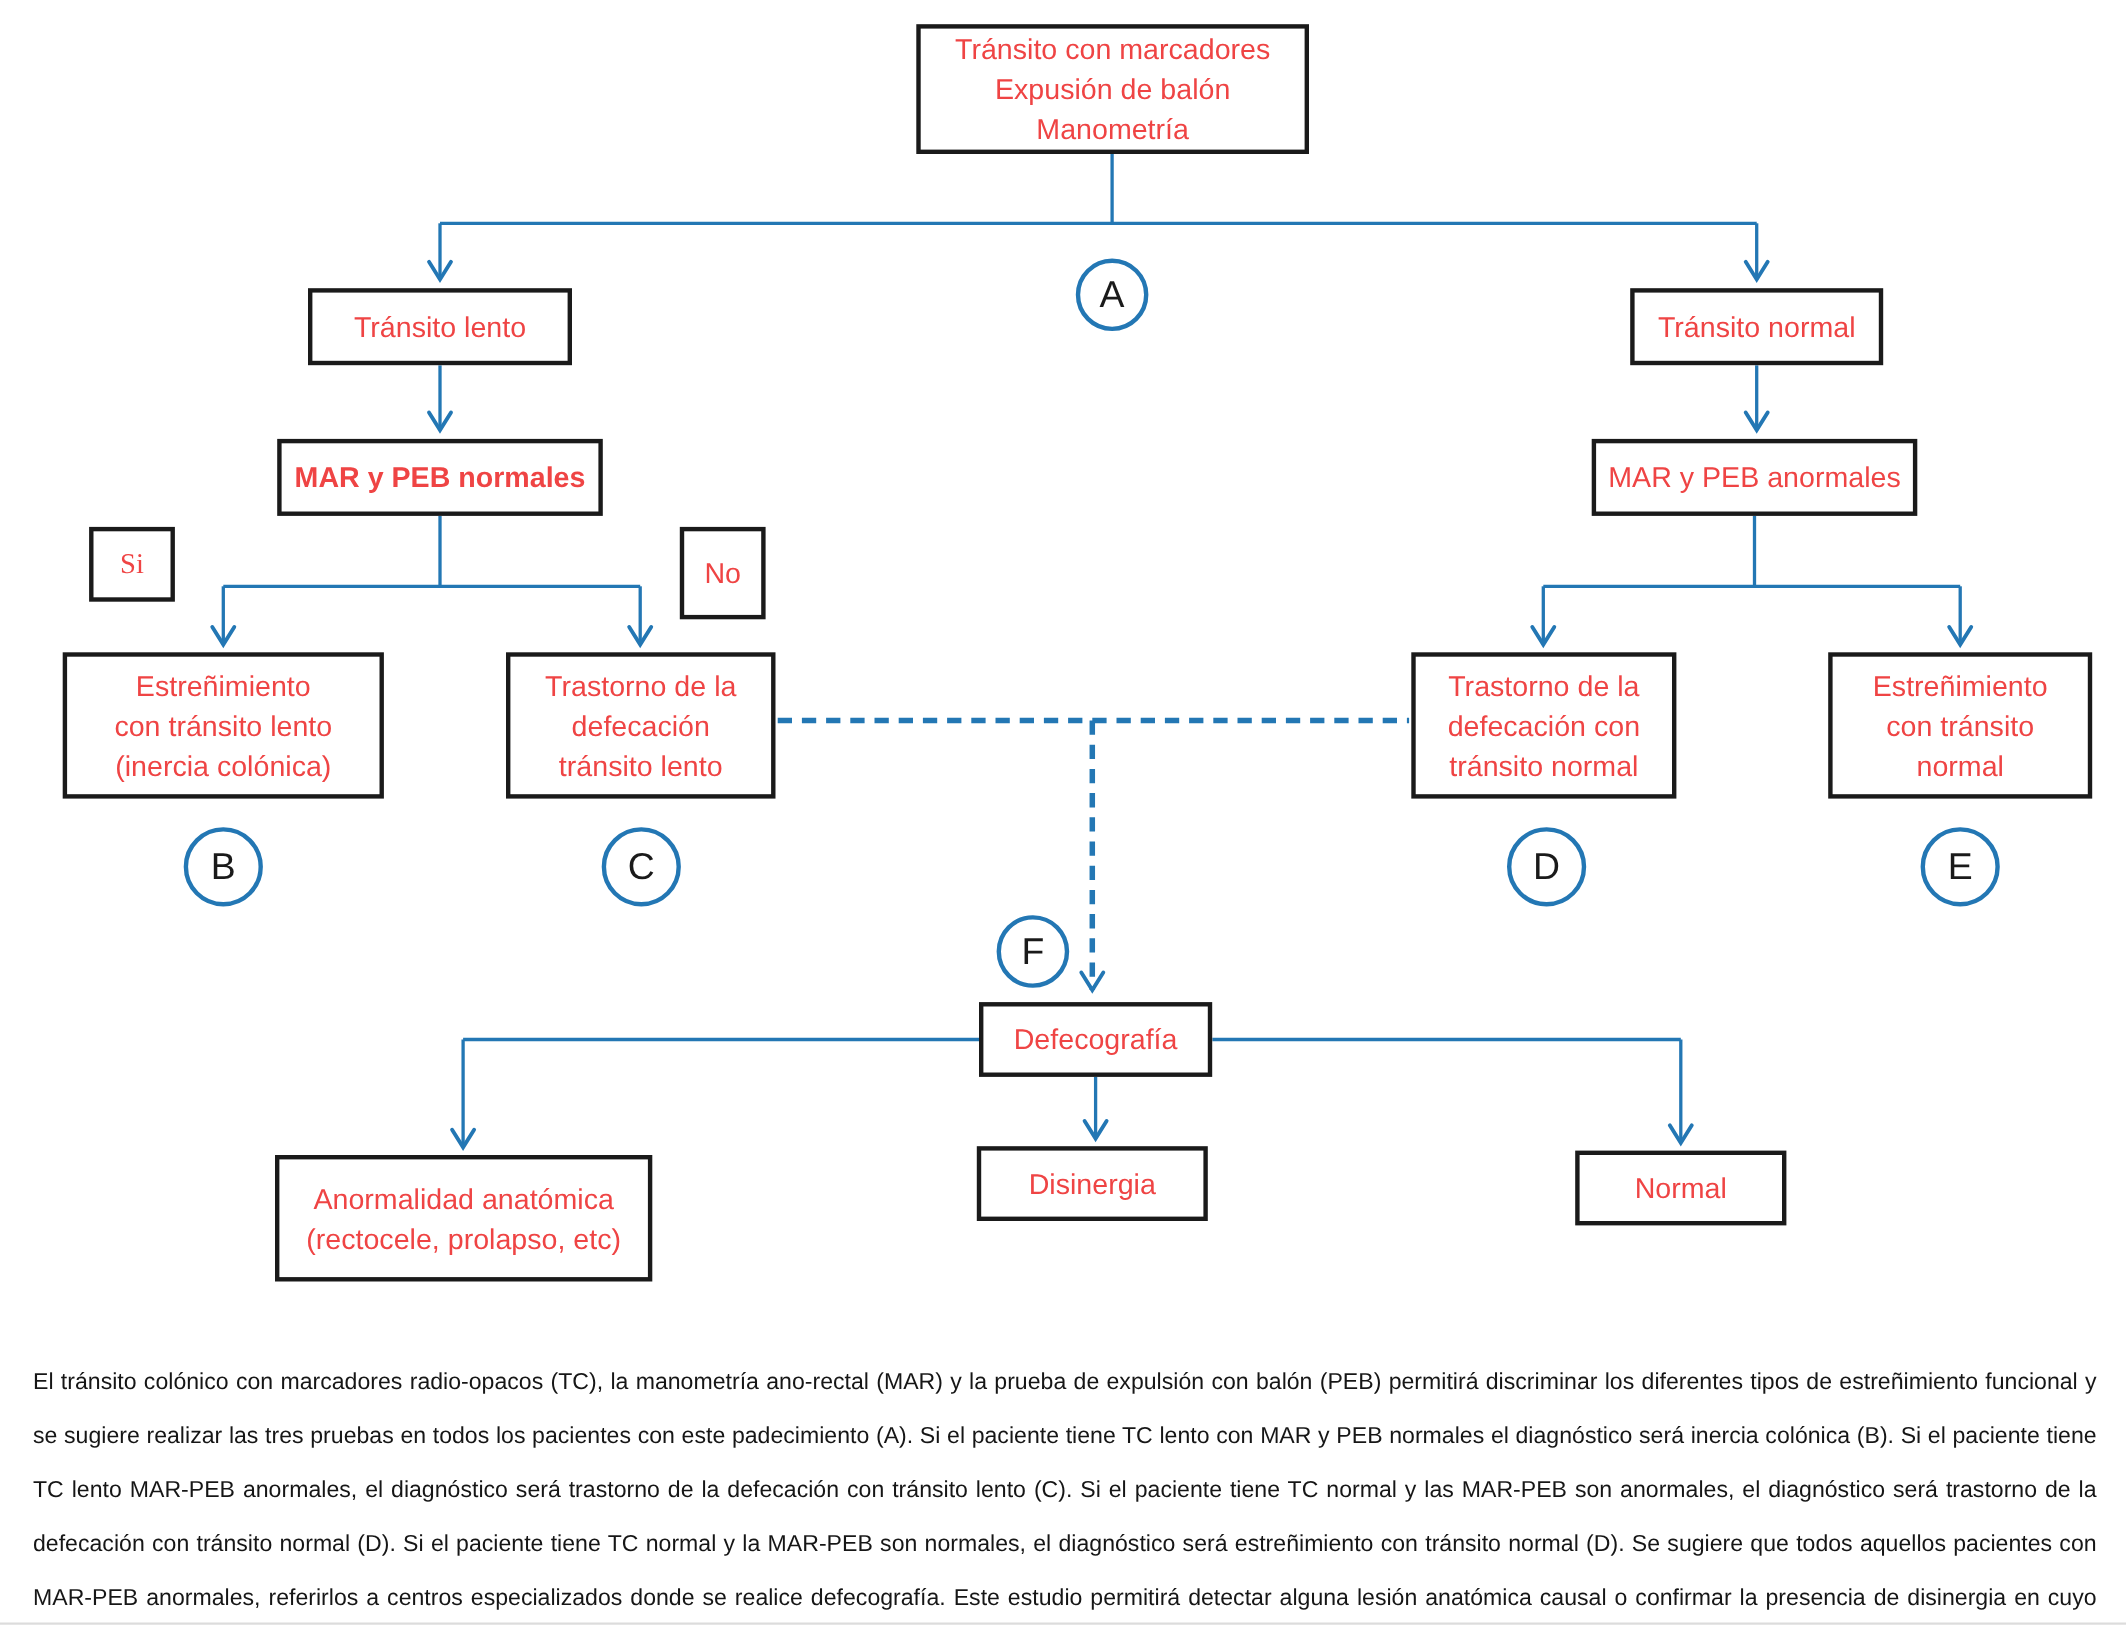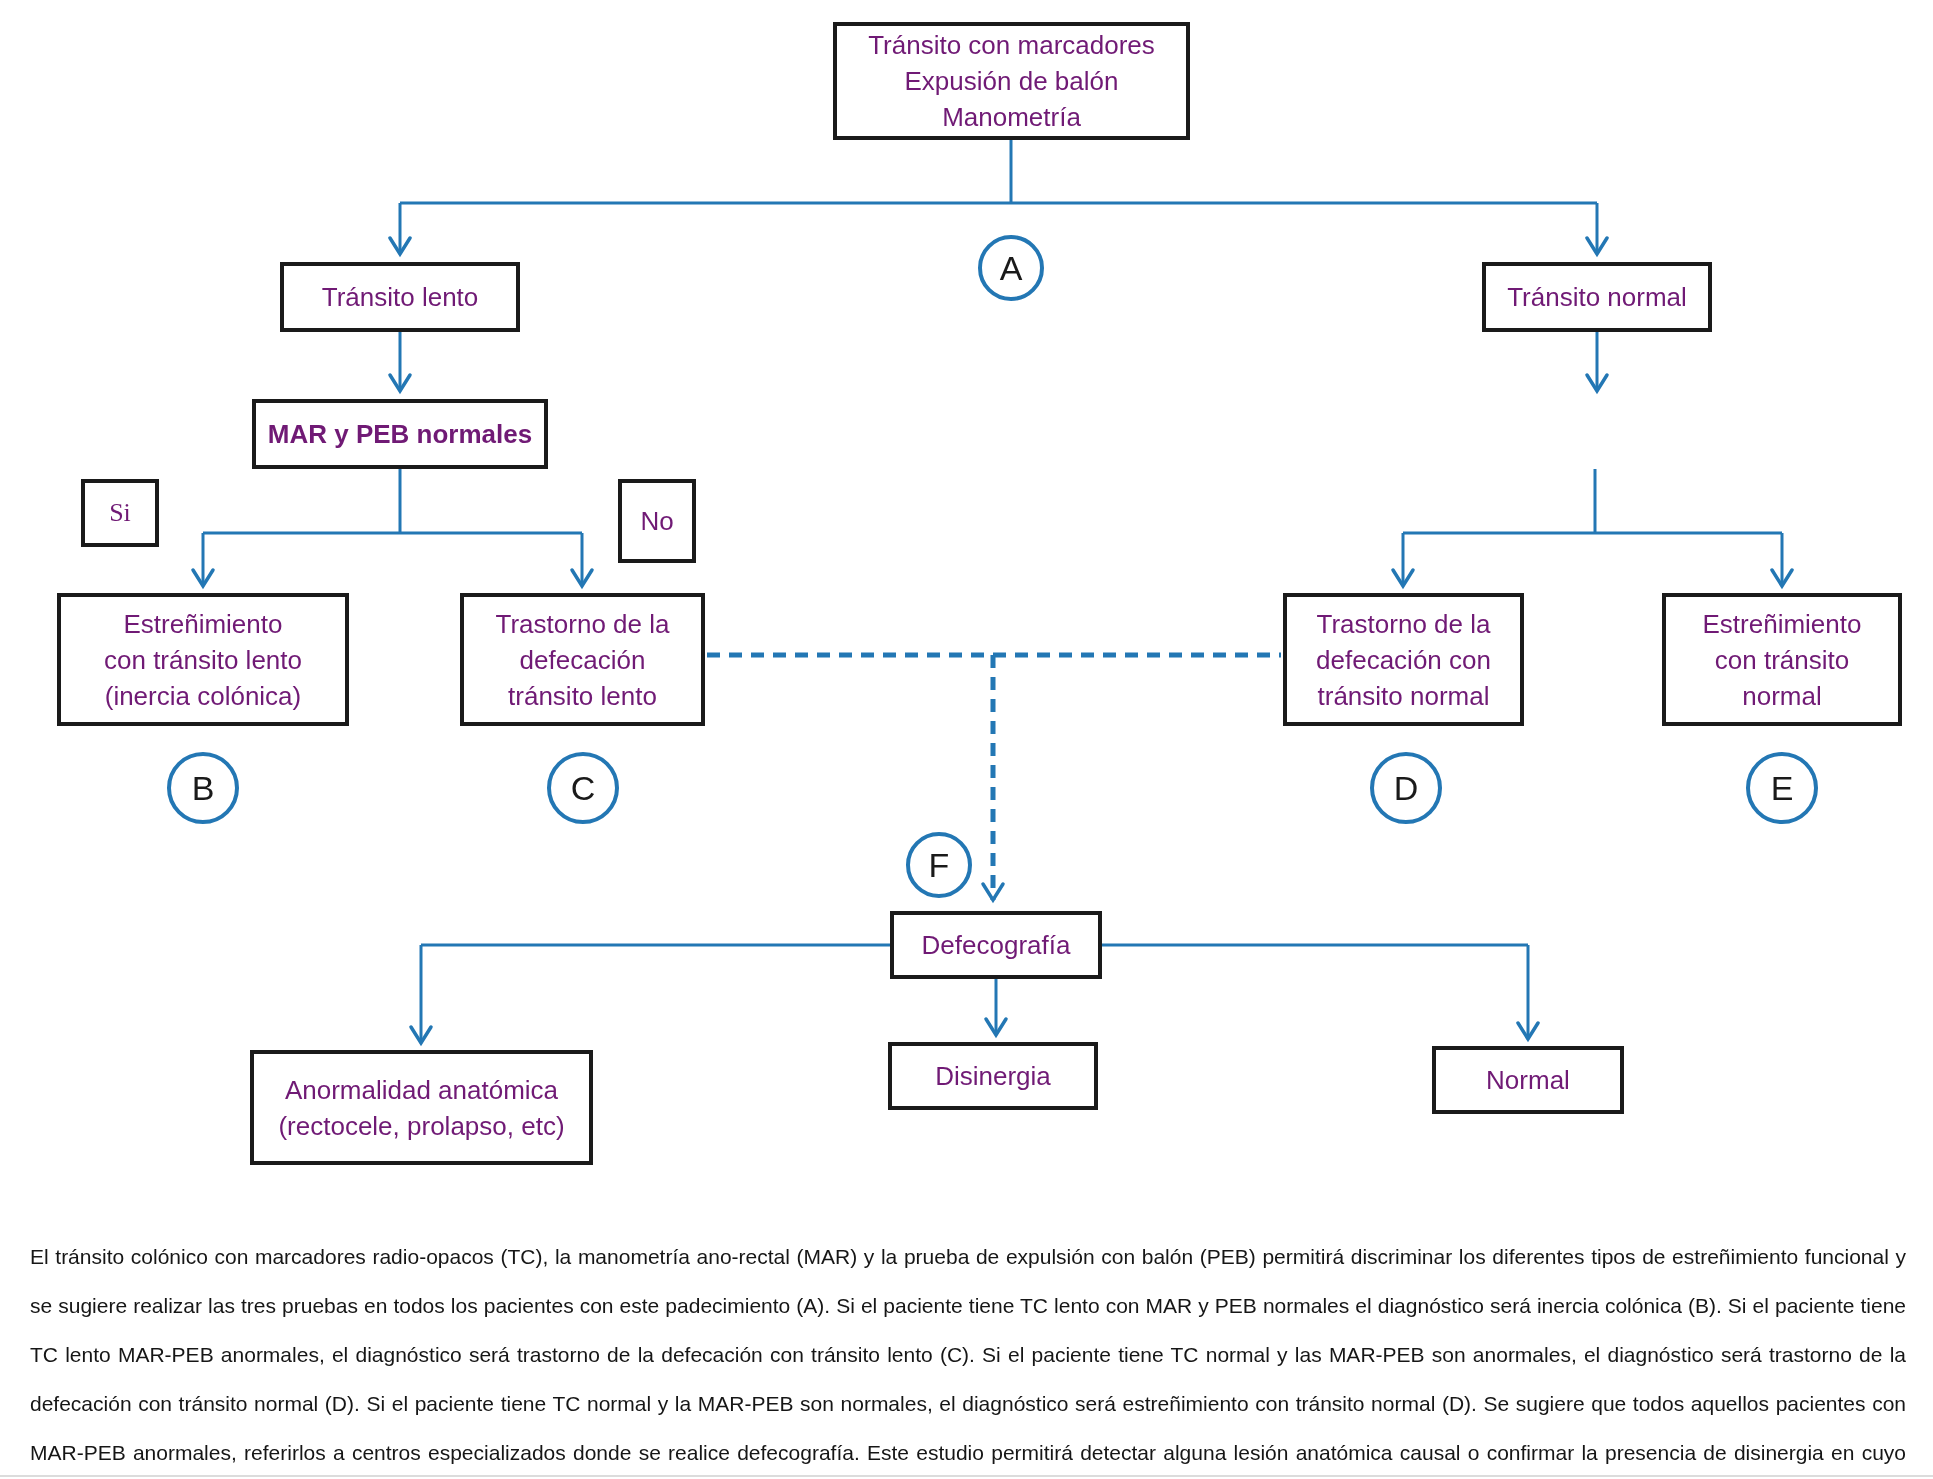--- a/index.html
+++ b/index.html
@@ -13,21 +13,21 @@
   }
   svg.connectors{position:absolute;left:0;top:0;width:1933px;height:1479px;}
   .node{
     position:absolute;
     box-sizing:border-box;
     background:#fff;
     border:4px solid #1a1a1a;
     display:flex;align-items:center;justify-content:center;
     text-align:center;
     font-size:26px;line-height:36px;
-    color:#701a75;
+    color:#ef4444;
     white-space:pre-line;
   }
   .circle{
     position:absolute;
     box-sizing:border-box;
     background:#fff;
     border:4px solid #2377b4;
     border-radius:50%;
     display:flex;align-items:center;justify-content:center;
     font-size:34px;color:#1a1a1a;
@@ -86,20 +86,21 @@
   <div class="node" style="left:833px;top:22px;width:357px;height:118px;">Tránsito con marcadores
 Expusión de balón
 Manometría</div>
 
   <div class="node" style="left:280px;top:262px;width:240px;height:70px;">Tránsito lento</div>
 
   <div class="node" style="left:1482px;top:262px;width:230px;height:70px;">Tránsito normal</div>
 
   <div class="node" style="left:252px;top:399px;width:296px;height:70px;font-weight:bold;">MAR y PEB normales</div>
 
+  <div class="node" style="left:1447px;top:399px;width:296px;height:70px;">MAR y PEB anormales</div>
 
   <div class="node" style="left:81px;top:479px;width:78px;height:68px;font-family:Liberation Serif, serif;">Si</div>
 
   <div class="node" style="left:618px;top:479px;width:78px;height:84px;">No</div>
 
   <div class="node" style="left:57px;top:593px;width:292px;height:133px;">Estreñimiento
 con tránsito lento
 (inercia colónica)</div>
 
   <div class="node" style="left:460px;top:593px;width:245px;height:133px;">Trastorno de la

